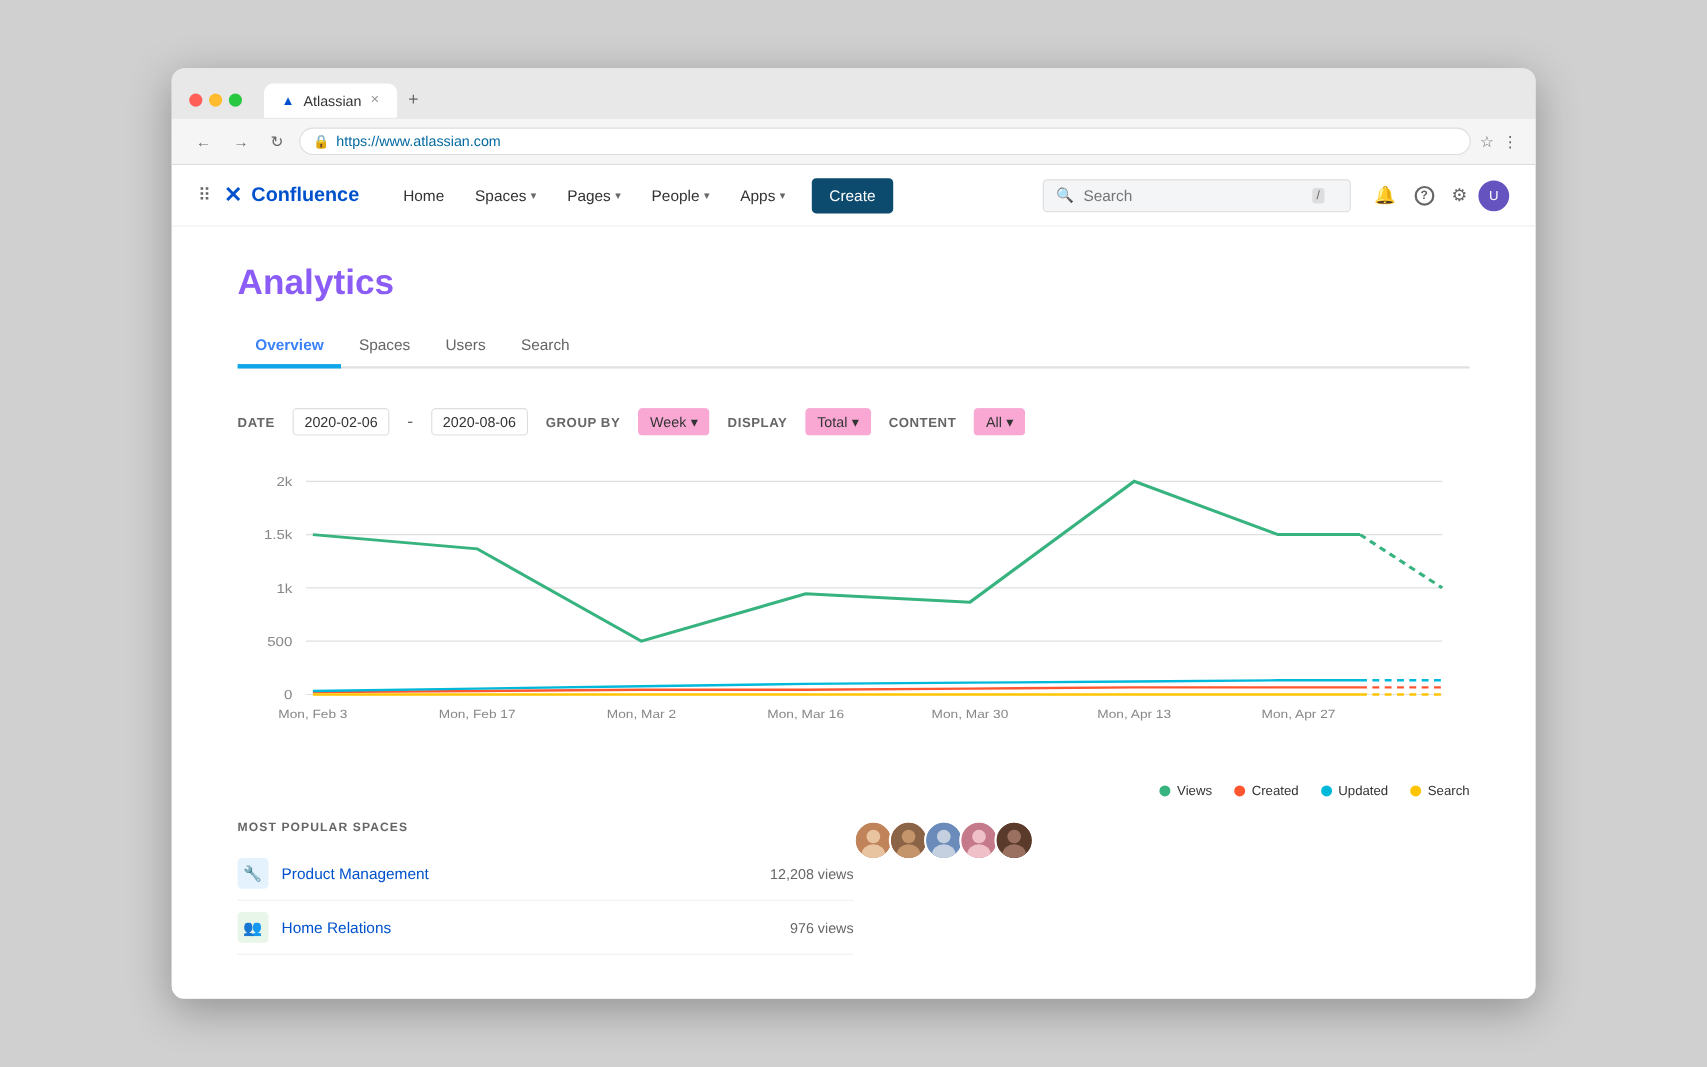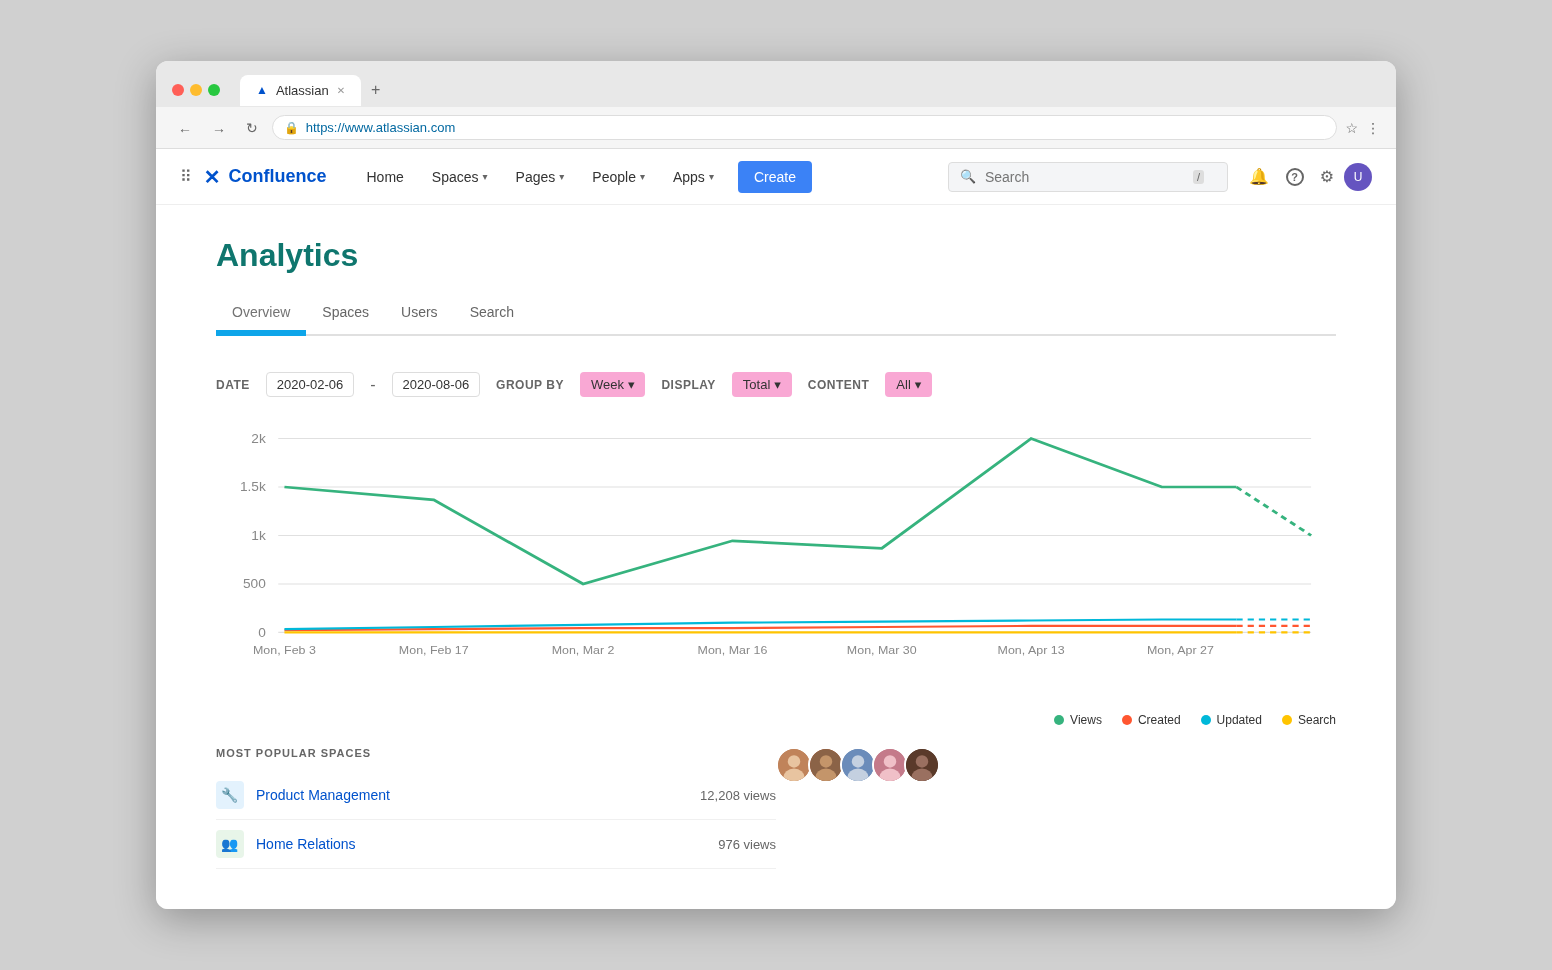--- a/index.html
+++ b/index.html
@@ -24,35 +24,35 @@
     .addr-actions { display: flex; gap: 8px; align-items: center; }
     .addr-icon { color: #666; font-size: 14px; cursor: pointer; }
     .page-content { background: white; padding: 0; }
     
     .top-nav { display: flex; align-items: center; padding: 0 24px; height: 56px; border-bottom: 1px solid #eee; gap: 4px; }
     .apps-grid { color: #666; font-size: 16px; cursor: pointer; margin-right: 8px; }
     .logo { display: flex; align-items: center; gap: 8px; color: #0052cc; font-weight: 600; font-size: 18px; margin-right: 24px; }
     .logo-icon { color: #0052cc; font-size: 20px; }
     .nav-item { padding: 8px 12px; font-size: 14px; color: #333; cursor: pointer; display: flex; align-items: center; gap: 4px; }
     .nav-dropdown { font-size: 10px; color: #666; }
-    .create-btn { background: #3b82f6; color: white; border: none; padding: 8px 16px; border-radius: 4px; font-size: 14px; font-weight: 500; cursor: pointer; margin-left: 8px; }
+    .create-btn { background: #0c4a6e; color: white; border: none; padding: 8px 16px; border-radius: 4px; font-size: 14px; font-weight: 500; cursor: pointer; margin-left: 8px; }
     .nav-spacer { flex: 1; }
     .search-bar { display: flex; align-items: center; background: #f4f5f7; border: 1px solid #ddd; border-radius: 4px; padding: 6px 12px; gap: 8px; min-width: 280px; }
     .search-icon { color: #666; font-size: 13px; }
     .search-input { background: none; border: none; outline: none; font-size: 14px; color: #666; min-width: 200px; }
     .search-slash { background: #ddd; color: #666; font-size: 11px; padding: 1px 4px; border-radius: 3px; }
     .nav-icons { display: flex; gap: 4px; align-items: center; margin-left: 12px; }
     .nav-icon-btn { background: none; border: none; cursor: pointer; padding: 6px; border-radius: 50%; color: #666; font-size: 16px; }
     .avatar { width: 28px; height: 28px; border-radius: 50%; background: #6554c0; display: flex; align-items: center; justify-content: center; color: white; font-size: 12px; cursor: pointer; }
     
     .main-content { padding: 32px 60px 40px; }
-    .page-title { font-size: 32px; font-weight: 700; color: #0f766e; margin-bottom: 20px; }
+    .page-title { font-size: 32px; font-weight: 700; color: #8b5cf6; margin-bottom: 20px; }
     .tabs-row { display: flex; gap: 0; border-bottom: 2px solid #e0e0e0; margin-bottom: 24px; }
     .tab-item { padding: 10px 16px; font-size: 14px; color: #666; cursor: pointer; }
-    .tab-item.active { color: #737373; border-bottom: 6px solid #0ea5e9; margin-bottom: -2px; font-weight: 400; }
+    .tab-item.active { color: #3b82f6; border-bottom: 4px solid #0ea5e9; margin-bottom: -2px; font-weight: 700; }
     
     .filters-row { display: flex; align-items: center; gap: 16px; margin-bottom: 20px; flex-wrap: wrap; margin-top: 36px; }
     .filter-label { font-size: 12px; font-weight: 600; color: #666; text-transform: uppercase; letter-spacing: 0.5px; }
     .filter-date { border: 1px solid #ddd; border-radius: 4px; padding: 4px 10px; font-size: 13px; color: #333; background: white; cursor: pointer; }
     .filter-dash { color: #666; }
     .filter-dropdown { border: 1px solid transparent; border-radius: 4px; padding: 4px 10px; font-size: 13px; color: #333; background: #f9a8d4; cursor: pointer; display: flex; align-items: center; gap: 4px; }
     
     .chart-container { width: 100%; height: 280px; position: relative; margin-bottom: 16px; }
     .chart-svg { width: 100%; height: 100%; }
     .chart-legend { display: flex; gap: 20px; justify-content: flex-end; margin-bottom: 20px; }

